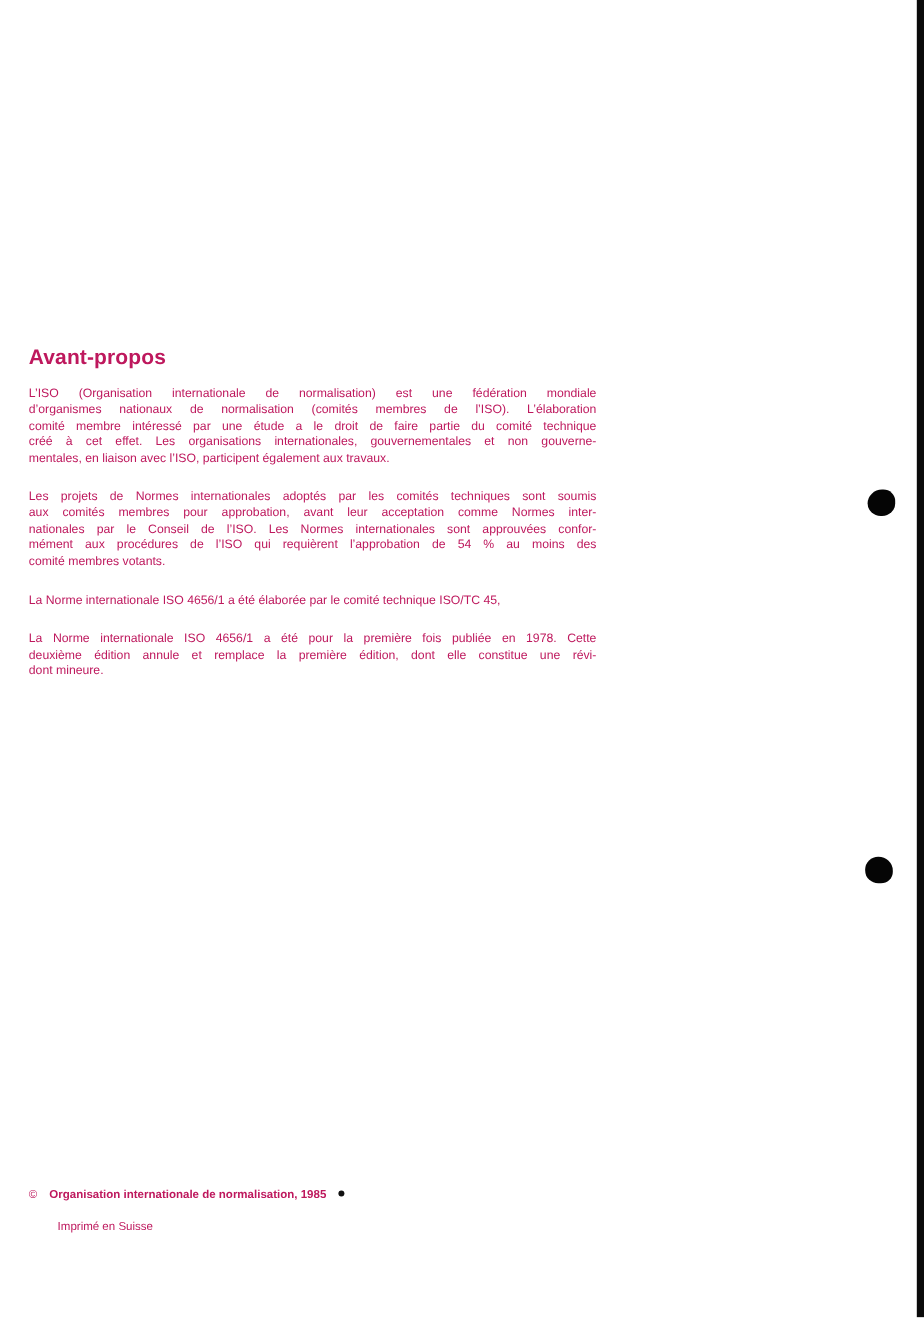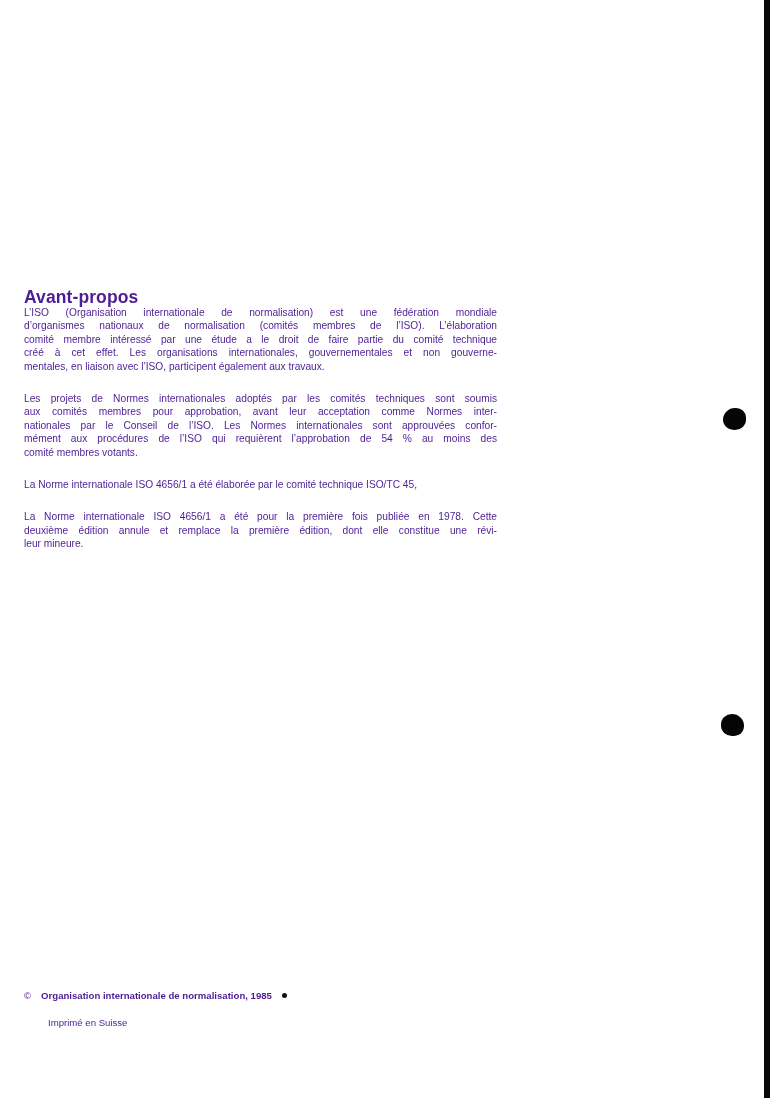--- a/index.html
+++ b/index.html
@@ -7,21 +7,21 @@
       padding: 0;
       background: #ffffff;
     }
     .page {
       position: relative;
       width: 770px;
       height: 1098px;
       background: #ffffff;
       overflow: hidden;
       font-family: "Liberation Sans", sans-serif;
-      color: #4c1d95;
+      color: #be185d;
     }
     .edge-band {
       position: absolute;
       top: 0;
       right: 0;
       width: 6px;
       height: 1098px;
       background: #0a0a0a;
     }
     .punch-hole {
@@ -48,21 +48,21 @@
       left: 24px;
       top: 287px;
       margin: 0;
       font-size: 17.5px;
       font-weight: bold;
       letter-spacing: 0.1px;
     }
     .content {
       position: absolute;
       left: 24px;
-      top: 306px;
+      top: 322px;
       width: 473px;
       font-size: 10.2px;
       line-height: 13.4px;
     }
     .para {
       margin: 0 0 19px 0;
       text-align: justify;
       text-align-last: left;
     }
     .para .line {
@@ -138,21 +138,21 @@
       <span class="line last">comité membres votants.</span>
     </p>
 
     <p class="para">
       <span class="line last">La Norme internationale ISO 4656/1 a été élaborée par le comité technique ISO/TC 45,</span>
     </p>
 
     <p class="para">
       <span class="line">La Norme internationale ISO 4656/1 a été pour la première fois publiée en 1978. Cette</span>
       <span class="line">deuxième édition annule et remplace la première édition, dont elle constitue une révi-</span>
-      <span class="line last">leur mineure.</span>
+      <span class="line last">dont mineure.</span>
     </p>
 
   </div>
 
   <div class="footer-copy">
     <span class="sym">©</span><span class="org">Organisation internationale de normalisation, 1985</span><span class="dot"></span>
   </div>
 
   <div class="footer-print">Imprimé en Suisse</div>
 

